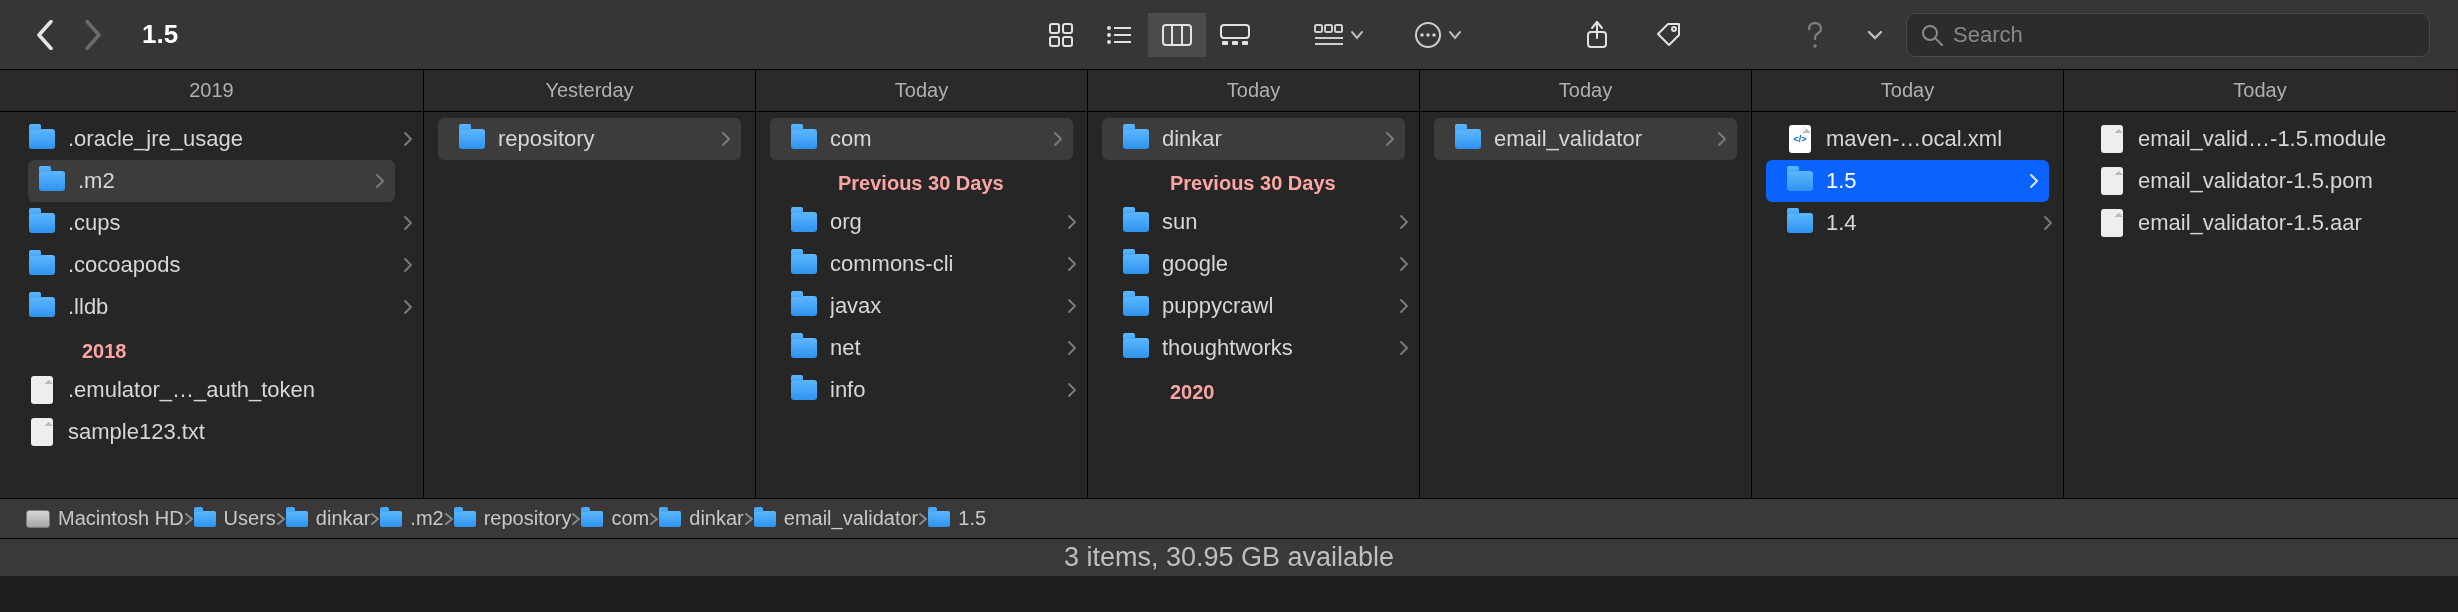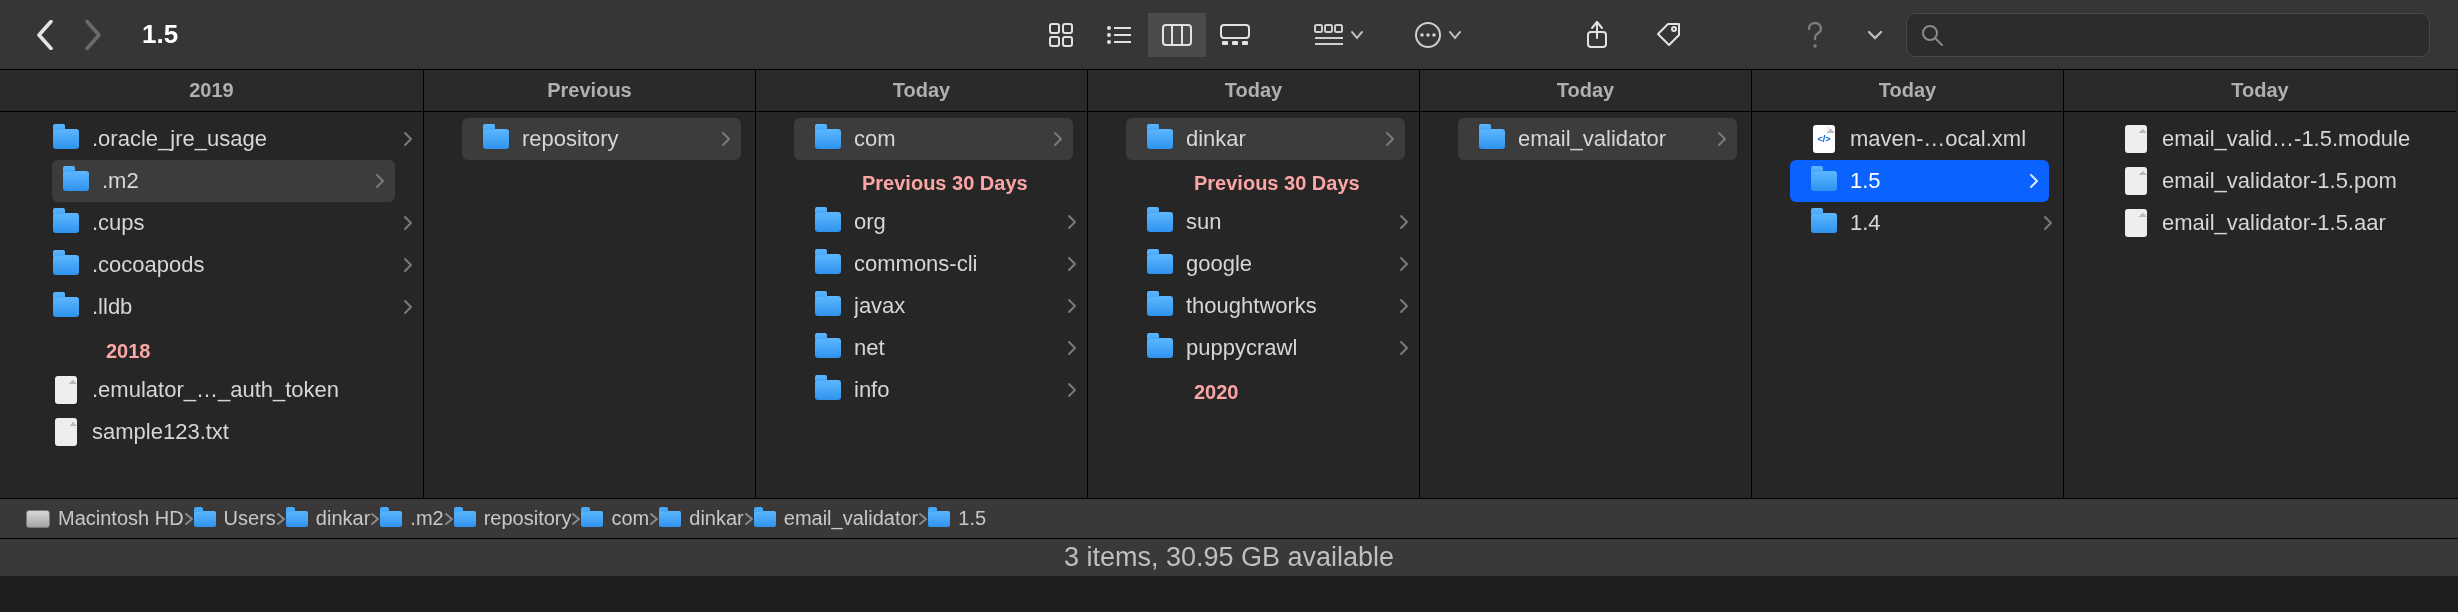--- a/index.html
+++ b/index.html
@@ -65,23 +65,23 @@
   .col.c3 { width: 332px; }
   .col.c4 { width: 332px; }
   .col.c5 { width: 312px; }
   .col.c6 { width: 392px; border-right: none; }
 
   .col-head {
     height: 42px;
     background: #2b2929;
     border-bottom: 1px solid #000;
     display: flex; align-items: center; justify-content: center;
-    font-size: 20px; color: #b0b0b0; font-weight: 700;
-  }
-  .col-body { flex: 1; overflow: hidden; padding-top: 6px; margin-left: 24px; }
+    font-size: 20px; color: #b0b0b0; font-weight: 400;
+  }
+  .col-body { flex: 1; overflow: hidden; padding-top: 6px; }
 
   .section-label {
     font-size: 20px; font-weight: 700; color: #fca5a5;
     padding: 12px 0 6px 82px;
   }
 
   .row {
     height: 42px;
     display: flex; align-items: center;
     padding: 0 10px 0 34px;
@@ -264,20 +264,21 @@
     <svg width="16" height="12" viewBox="0 0 16 12">
       <polyline points="2,3 8,9 14,3" fill="none" stroke="currentColor" stroke-width="2.4" stroke-linecap="round"></polyline>
     </svg>
   </span>
 
   <div class="search-box">
     <svg width="22" height="22" viewBox="0 0 22 22">
       <circle cx="9" cy="9" r="7" fill="none" stroke="currentColor" stroke-width="2"></circle>
       <line x1="15" y1="15" x2="21" y2="21" stroke="currentColor" stroke-width="2" stroke-linecap="round"></line>
     </svg>
+    <input type="text" placeholder="Search" style="">
   </div>
 </div>
 
 <div class="columns" id="columns">
     <div class="col c0">
       <div class="col-head">2019</div>
       <div class="col-body">
         <div class="row">
           <span class="glyph">
             <span class="folder-ico"></span>
@@ -342,21 +343,21 @@
         </div>
         <div class="row">
           <span class="glyph">
             <span class="file-ico"></span>
           </span>
           <span class="name">sample123.txt</span>
         </div>
       </div>
     </div>
     <div class="col c1">
-      <div class="col-head">Previous</div>
+      <div class="col-head">Yesterday</div>
       <div class="col-body">
         <div class="row sel-light">
           <span class="glyph">
             <span class="folder-ico"></span>
           </span>
           <span class="name">repository</span>
           <span class="disclosure">
             <svg width="10" height="16" viewBox="0 0 10 16">
               <polyline points="2,2 8,8 2,14" fill="none" stroke="currentColor" stroke-width="2" stroke-linecap="round" stroke-linejoin="round"></polyline>
             </svg>
@@ -470,32 +471,32 @@
           <span class="disclosure">
             <svg width="10" height="16" viewBox="0 0 10 16">
               <polyline points="2,2 8,8 2,14" fill="none" stroke="currentColor" stroke-width="2" stroke-linecap="round" stroke-linejoin="round"></polyline>
             </svg>
           </span>
         </div>
         <div class="row">
           <span class="glyph">
             <span class="folder-ico"></span>
           </span>
+          <span class="name">puppycrawl</span>
+          <span class="disclosure">
+            <svg width="10" height="16" viewBox="0 0 10 16">
+              <polyline points="2,2 8,8 2,14" fill="none" stroke="currentColor" stroke-width="2" stroke-linecap="round" stroke-linejoin="round"></polyline>
+            </svg>
+          </span>
+        </div>
+        <div class="row">
+          <span class="glyph">
+            <span class="folder-ico"></span>
+          </span>
           <span class="name">thoughtworks</span>
-          <span class="disclosure">
-            <svg width="10" height="16" viewBox="0 0 10 16">
-              <polyline points="2,2 8,8 2,14" fill="none" stroke="currentColor" stroke-width="2" stroke-linecap="round" stroke-linejoin="round"></polyline>
-            </svg>
-          </span>
-        </div>
-        <div class="row">
-          <span class="glyph">
-            <span class="folder-ico"></span>
-          </span>
-          <span class="name">puppycrawl</span>
           <span class="disclosure">
             <svg width="10" height="16" viewBox="0 0 10 16">
               <polyline points="2,2 8,8 2,14" fill="none" stroke="currentColor" stroke-width="2" stroke-linecap="round" stroke-linejoin="round"></polyline>
             </svg>
           </span>
         </div>
         <div class="section-label">2020</div>
       </div>
     </div>
     <div class="col c4">

